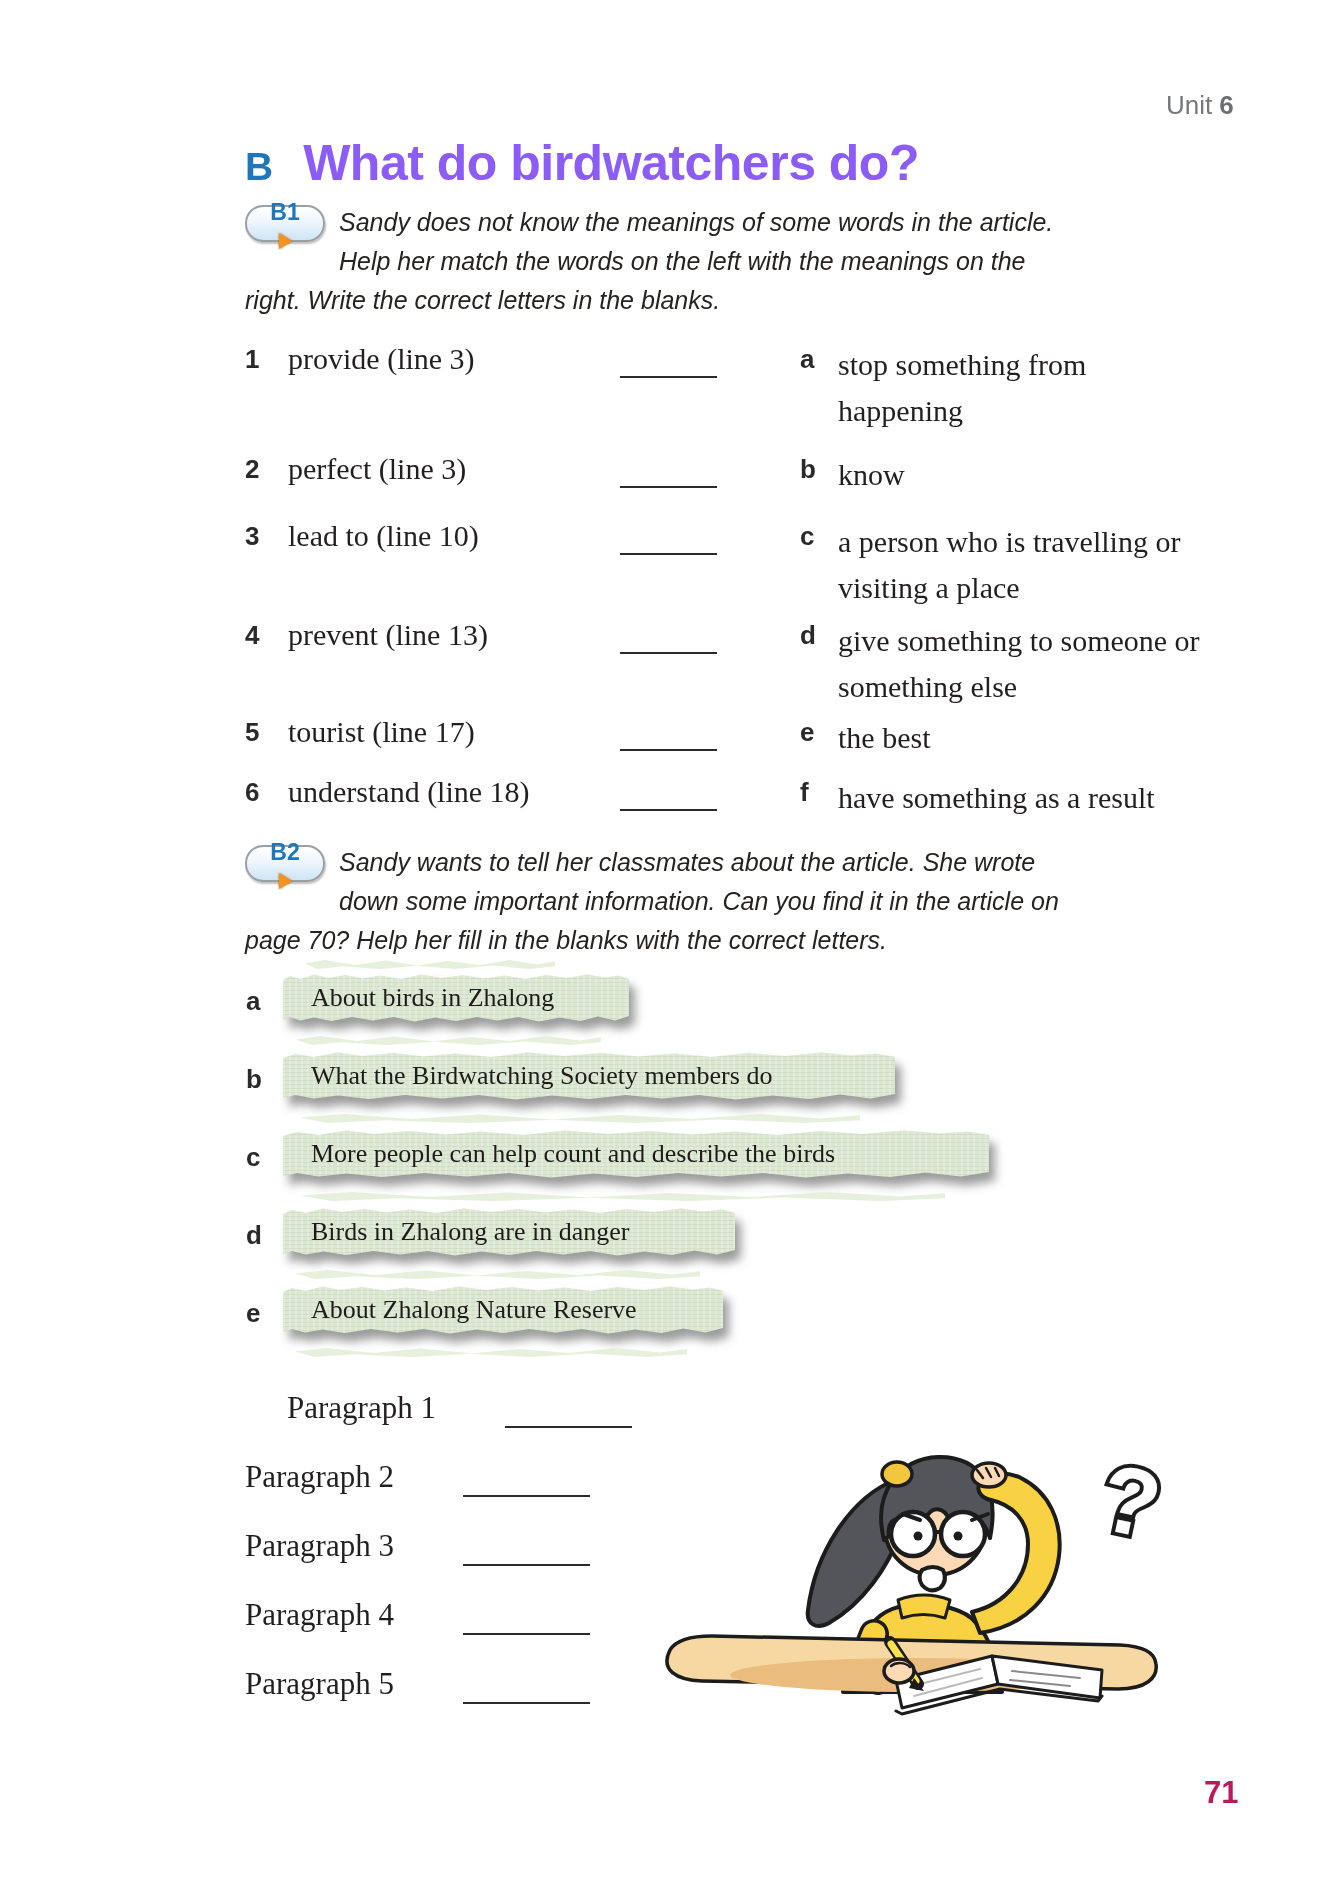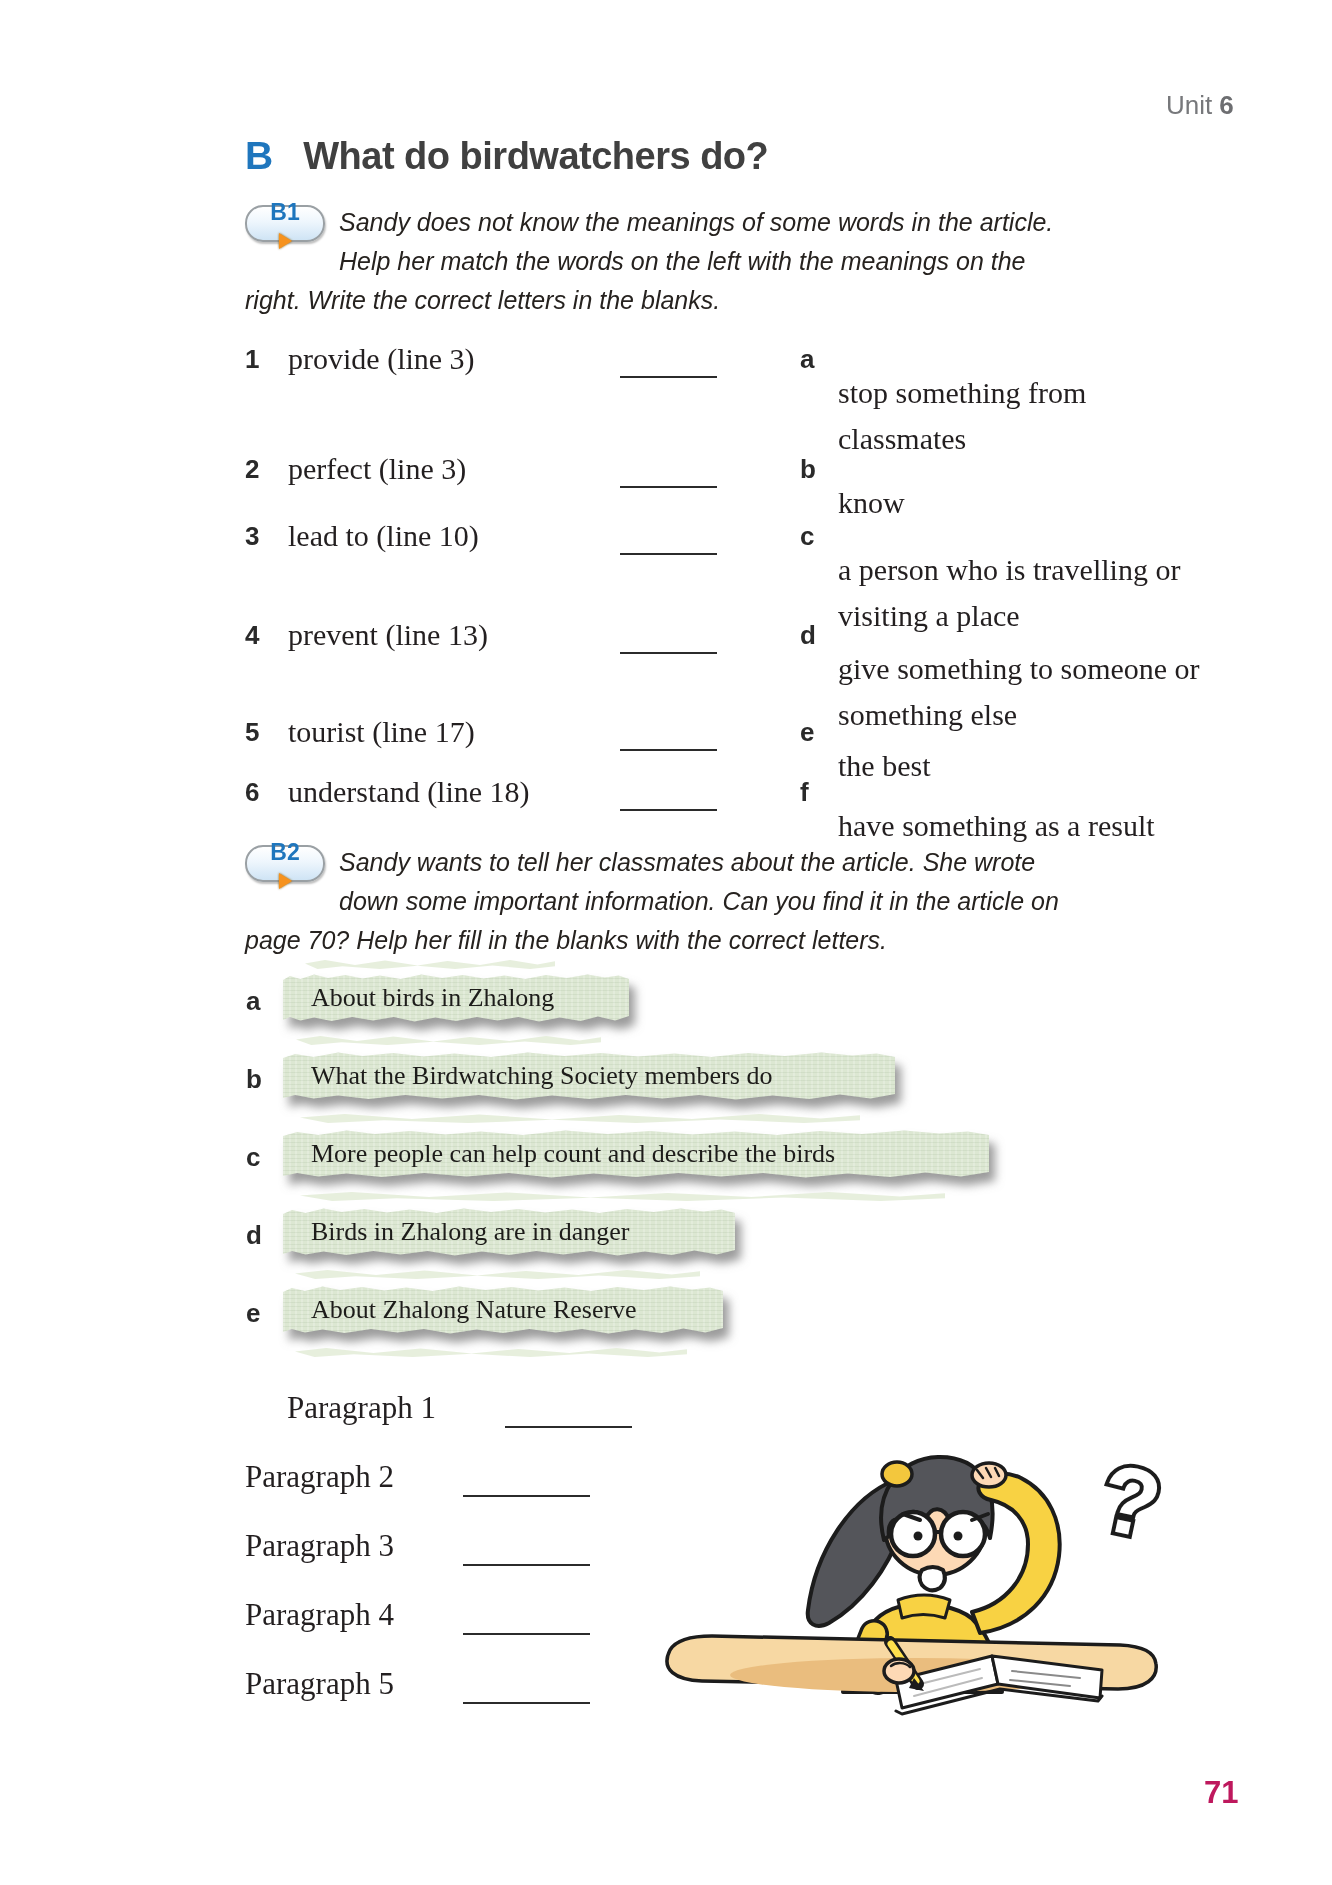--- a/index.html
+++ b/index.html
@@ -4,39 +4,39 @@
 <style>
   html,body{margin:0;padding:0;background:#ffffff;}
   .page{position:relative;width:1332px;height:1885px;background:#ffffff;overflow:hidden;
         font-family:"Liberation Serif","DejaVu Serif",serif;color:#231f20;}
 
   
   .unit-tag{position:absolute;left:1166px;top:90px;font:26px "Liberation Sans",sans-serif;color:#77787b;}
   .unit-tag b{font-weight:bold;margin-left:7px;color:#6d6e71;}
   .section-title{position:absolute;left:245px;top:134px;font-family:"Liberation Sans",sans-serif;font-weight:bold;}
   .sec-letter{color:#1f76bd;font-size:39px;margin-right:30px;}
-  .sec-text{color:#404040;font-size:38px;letter-spacing:-0.5px;}
+  .sec-text{color:#8b5cf6;font-size:50px;letter-spacing:-0.5px;}
 
   
   .instruction{position:absolute;left:245px;width:815px;font:italic 25px/39px "Liberation Sans",sans-serif;color:#26221f;}
   .badge{float:left;display:inline-flex;align-items:center;justify-content:center;gap:7px;
          width:76px;height:33px;border:2px solid #9aa0a4;border-radius:18px;
          background:linear-gradient(180deg,#ffffff 0%,#eef6fd 45%,#cfe4f5 100%);
          margin:2px 14px 4px 0;box-shadow:1px 2px 2px rgba(0,0,0,0.25);flex-direction:column;}
   .badge-label{font:bold 23px "Liberation Sans",sans-serif;color:#1f76bd;}
   .badge-arrow{width:0;height:0;border-left:13px solid #f6921e;border-top:8px solid transparent;
                border-bottom:8px solid transparent;filter:drop-shadow(0 0 1px #8a6312);}
 
   
   .match-row{position:absolute;left:245px;width:850px;height:100px;}
   .m-num{position:absolute;left:0;top:2px;font:bold 26px "Liberation Sans",sans-serif;color:#2a2a2a;}
   .m-word{position:absolute;left:43px;top:0;font-size:30px;white-space:nowrap;}
   .m-blank{position:absolute;left:375px;top:34px;width:97px;height:0;border-bottom:2.5px solid #2b2b2b;}
   .m-letter{position:absolute;left:555px;top:2px;font:bold 26px "Liberation Sans",sans-serif;color:#2a2a2a;}
-  .m-meaning{position:absolute;left:593px;top:0;font-size:30px;line-height:46px;margin-top:28px;}
+  .m-meaning{position:absolute;left:593px;top:0;font-size:30px;line-height:46px;}
   .m-line{display:block;white-space:nowrap;}
 
   
   .strip-row{position:absolute;left:246px;height:60px;}
   .opt-letter{position:absolute;left:0;top:13px;font:bold 26px "Liberation Sans",sans-serif;color:#2a2a2a;}
   .strip-wrap{position:absolute;left:37px;top:0;display:block;filter:drop-shadow(6px 9px 5px rgba(75,75,75,0.55));}
   .strip{display:flex;align-items:center;height:50px;box-sizing:border-box;padding:0 20px 0 28px;width:100%;
          background:
            repeating-linear-gradient(0deg, rgba(110,140,100,0.10) 0 1px, transparent 1px 4px),
            repeating-linear-gradient(90deg, rgba(255,255,255,0.20) 0 2px, transparent 2px 6px),
@@ -76,21 +76,21 @@
     <span>Sandy does not know the meanings of some words in the article. Help her match the words on the left with the meanings on the right. Write the correct letters in the blanks.</span>
   </div>
 
   <div class="match-row" style="top:342px;">
     <span class="m-num">1</span>
     <span class="m-word">provide (line 3)</span>
     <span class="m-blank"></span>
     <span class="m-letter">a</span>
     <span class="m-meaning">
       <span class="m-line">stop something from</span>
-      <span class="m-line">classmates</span>
+      <span class="m-line">happening</span>
     </span>
   </div>
   <div class="match-row" style="top:452px;">
     <span class="m-num">2</span>
     <span class="m-word">perfect (line 3)</span>
     <span class="m-blank"></span>
     <span class="m-letter">b</span>
     <span class="m-meaning">
       <span class="m-line">know</span>
     </span>

